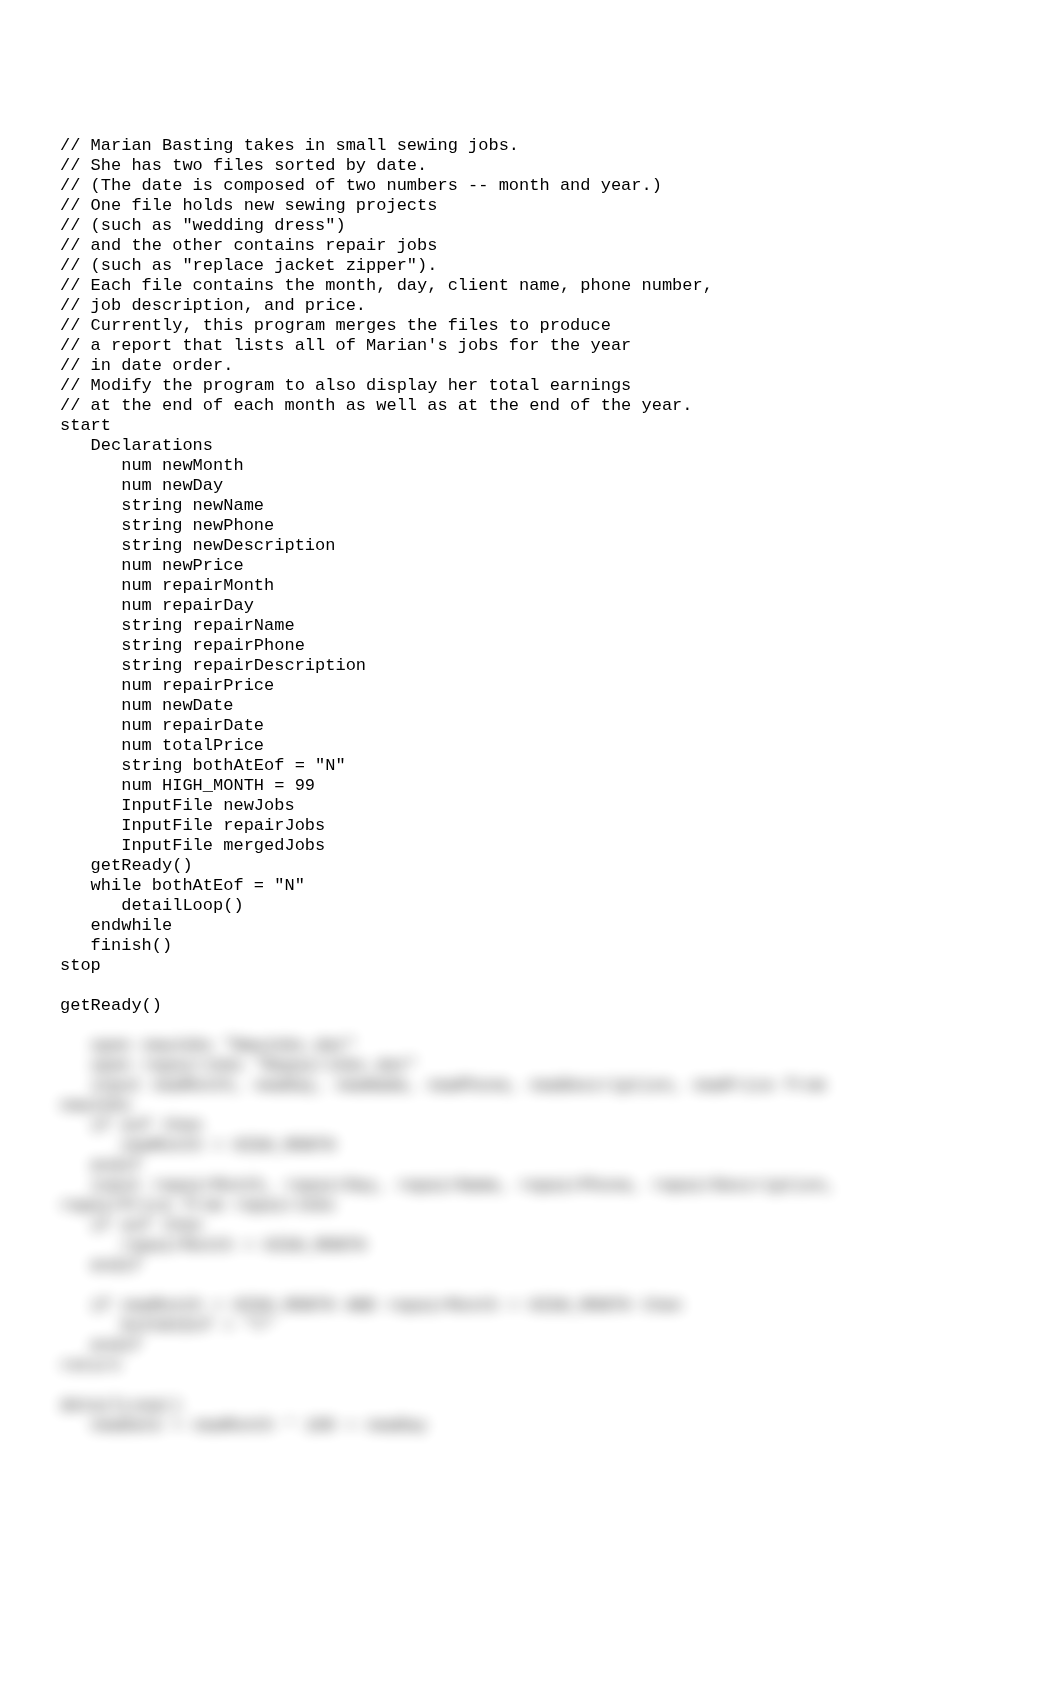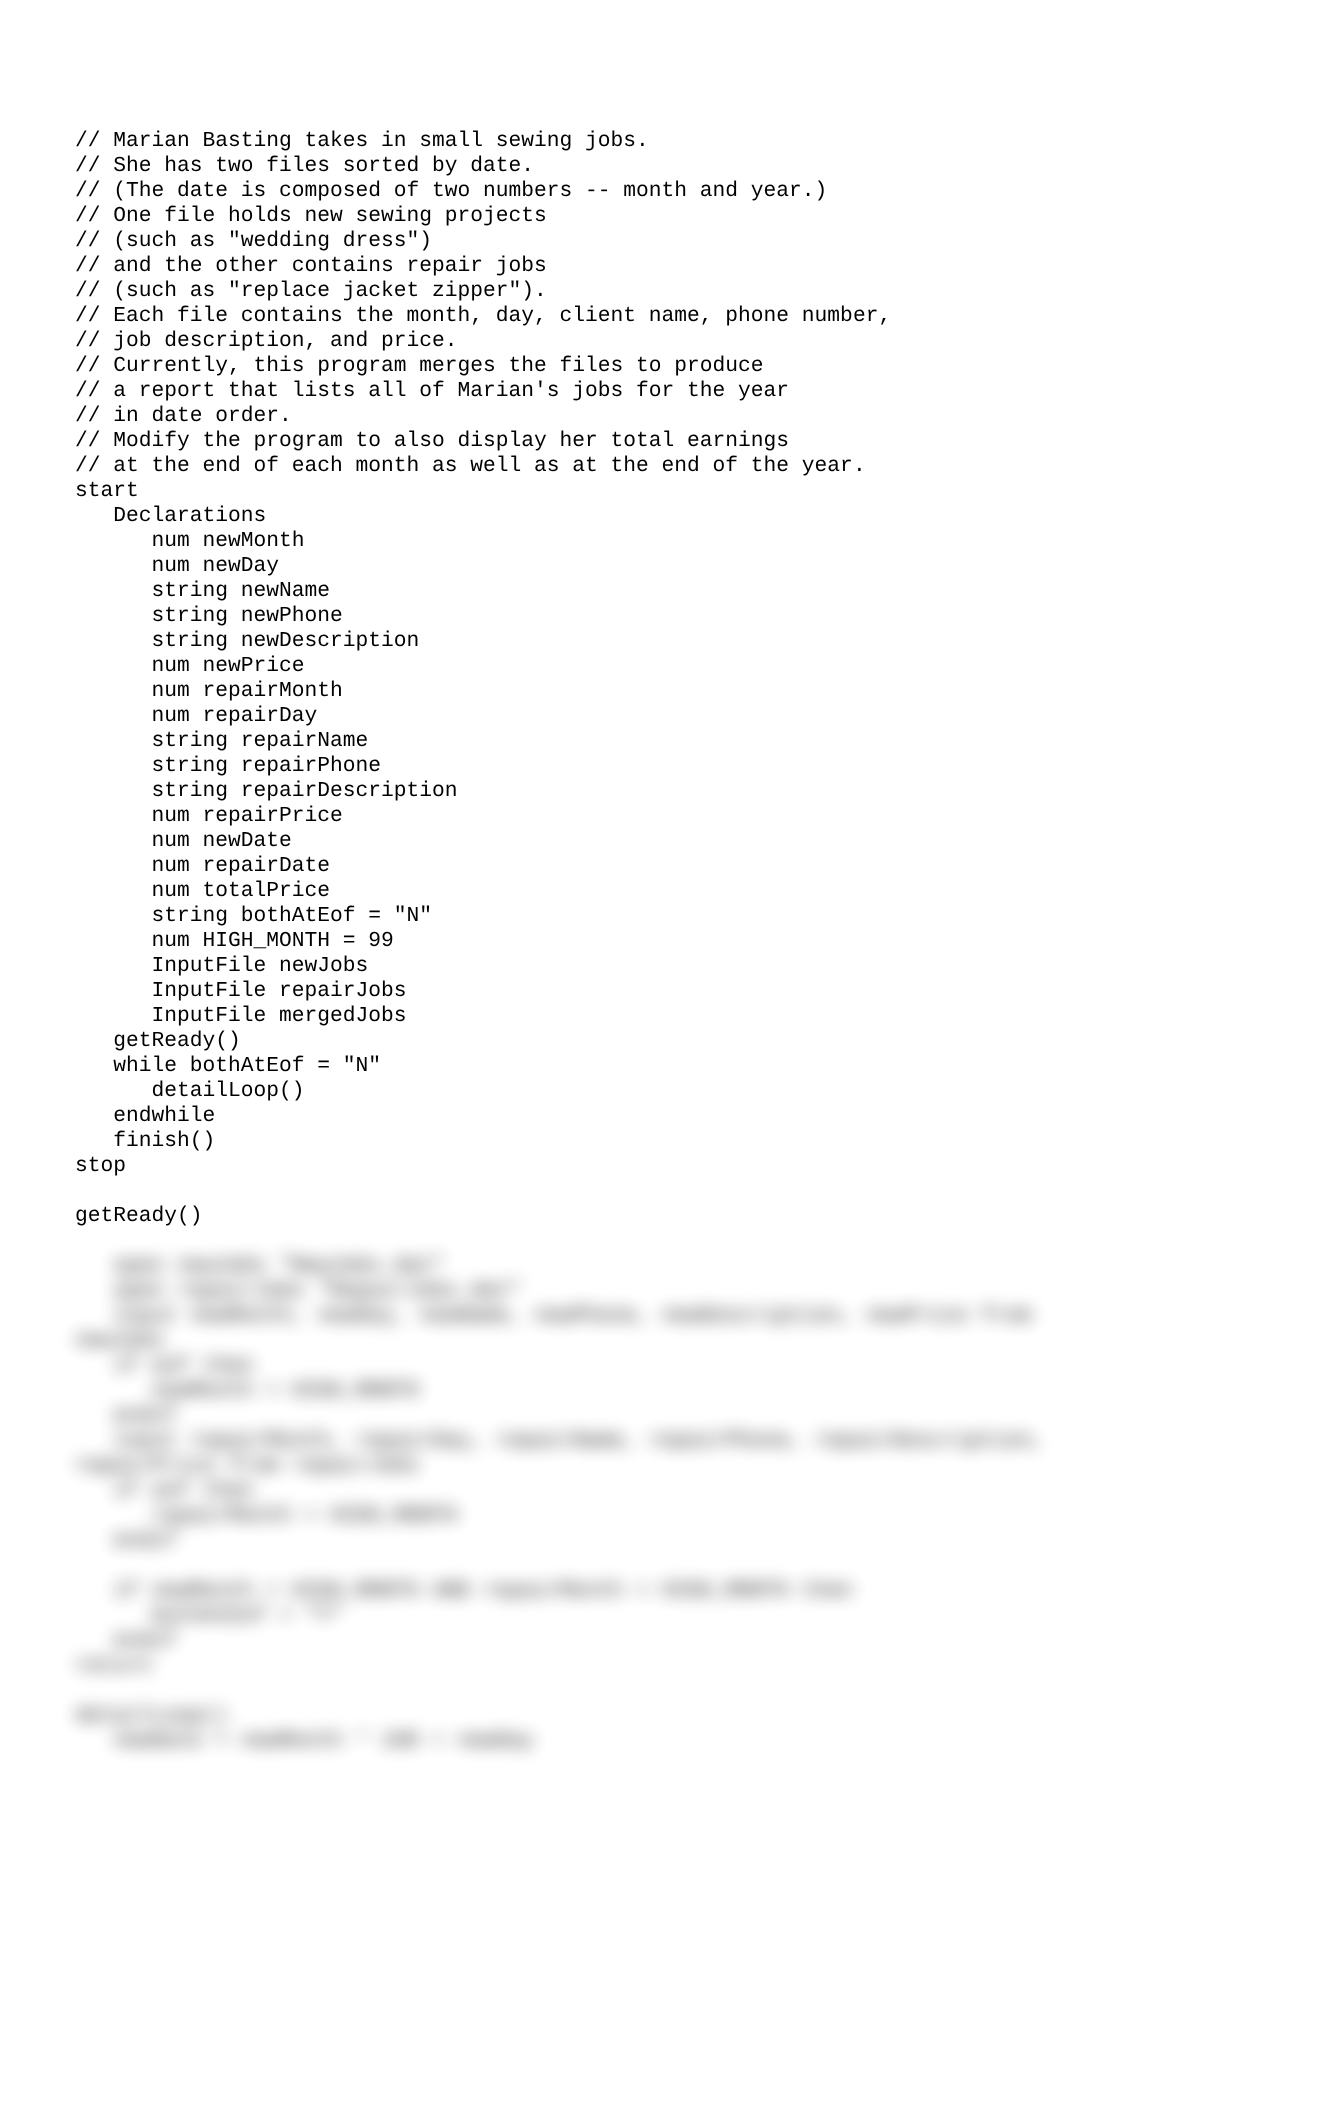--- a/index.html
+++ b/index.html
@@ -3,21 +3,21 @@
 <meta charset="utf-8">
 <style>
   html, body {
     margin: 0;
     padding: 0;
     background: #ffffff;
     width: 1062px;
     height: 1686px;
   }
   .page {
-    padding: 84px 60px 60px 60px;
+    padding: 116px 60px 60px 60px;
     font-family: "Courier New", Courier, monospace;
     font-size: 17px;
     line-height: 20px;
     color: #000000;
     white-space: pre;
   }
   .code-block {
     display: block;
   }
   .blur-region {

